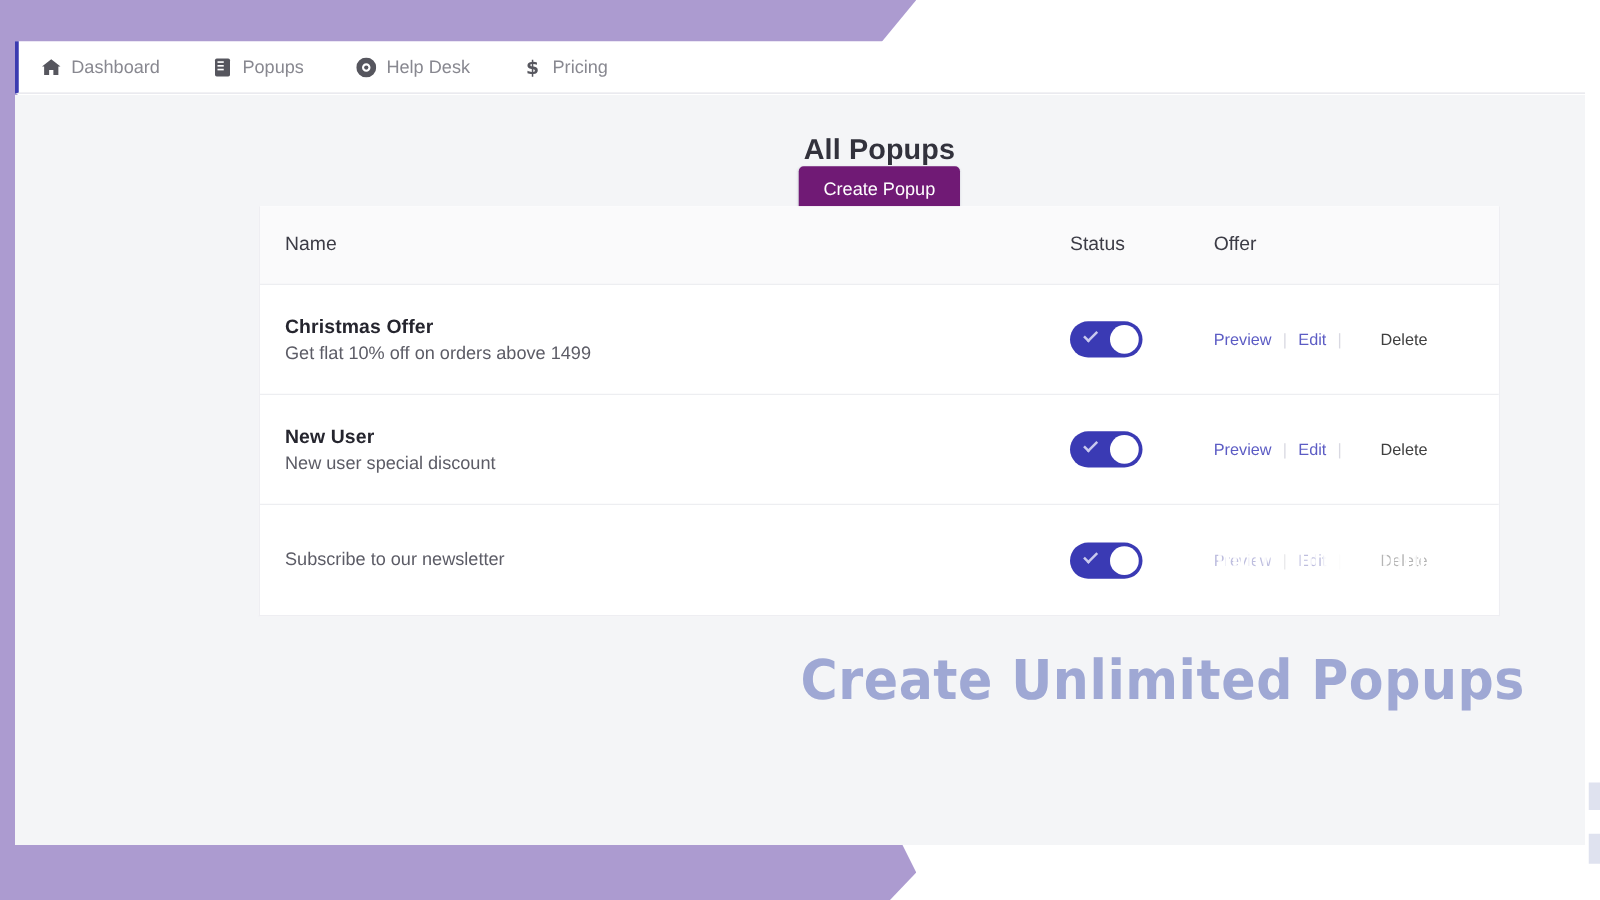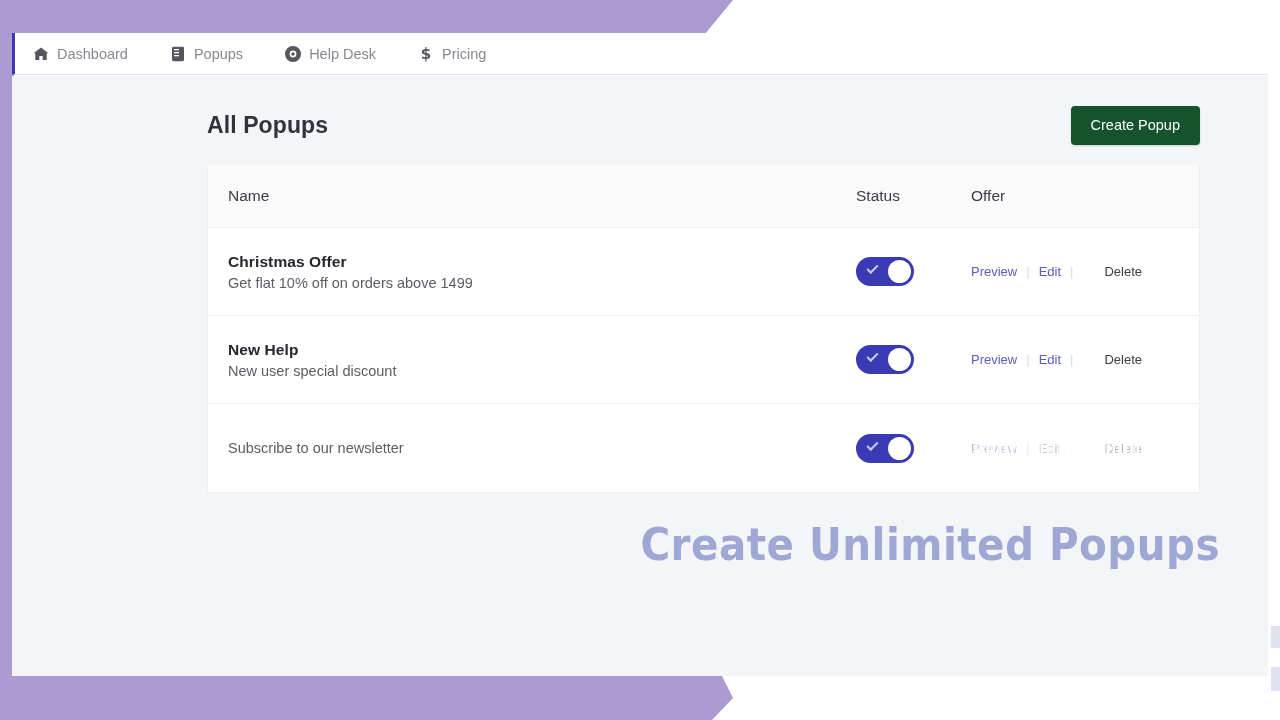--- a/index.html
+++ b/index.html
@@ -103,31 +103,32 @@
     background: #f4f5f7;
     z-index: 2;
     overflow: hidden;
   }
 
   .page-head {
     display: flex;
     align-items: center;
     justify-content: space-between;
     padding: 30px 68px 0 195px;
+    flex-direction: column;
   }
 
   .page-title {
     font-size: 23px;
     font-weight: 600;
     color: #32323c;
     letter-spacing: .1px;
   }
 
   .btn-primary {
-    background: #14532d;
+    background: #701a75;
     color: #ffffff;
     border: none;
     border-radius: 4px;
     font-size: 14.5px;
     font-family: inherit;
     padding: 12px 20px;
     cursor: pointer;
     line-height: 1;
     box-shadow: 0 1px 2px rgba(30,30,70,.18);
   }
@@ -364,21 +365,21 @@
           <span class="act-sep">|</span>
           <span class="act">Edit</span>
           <span class="act-sep">|</span>
           <span class="act danger">Delete</span>
         </div>
       </div>
     </div>
 
     <div class="trow tbody-row">
       <div class="cell c-name">
-        <div class="row-title">New Help</div>
+        <div class="row-title">New User</div>
         <div class="row-sub">New user special discount</div>
       </div>
       <div class="cell c-status">
         <div class="toggle">
           <span class="check"></span>
           <span class="knob"></span>
         </div>
       </div>
       <div class="cell c-action">
         <div class="actions">

